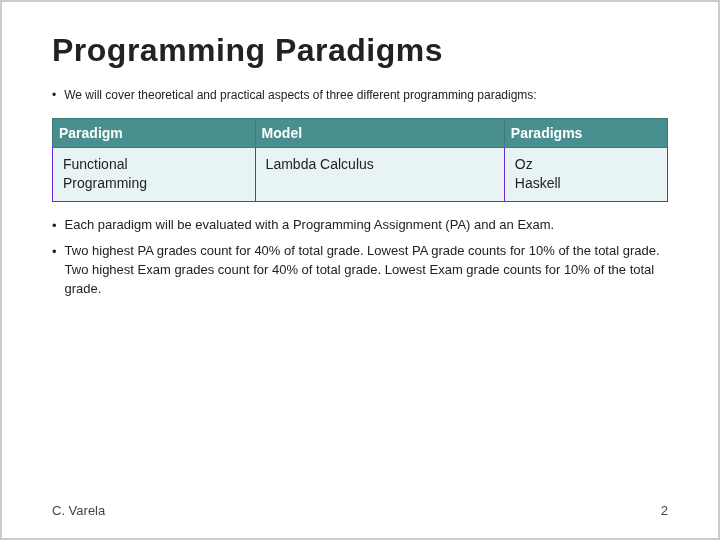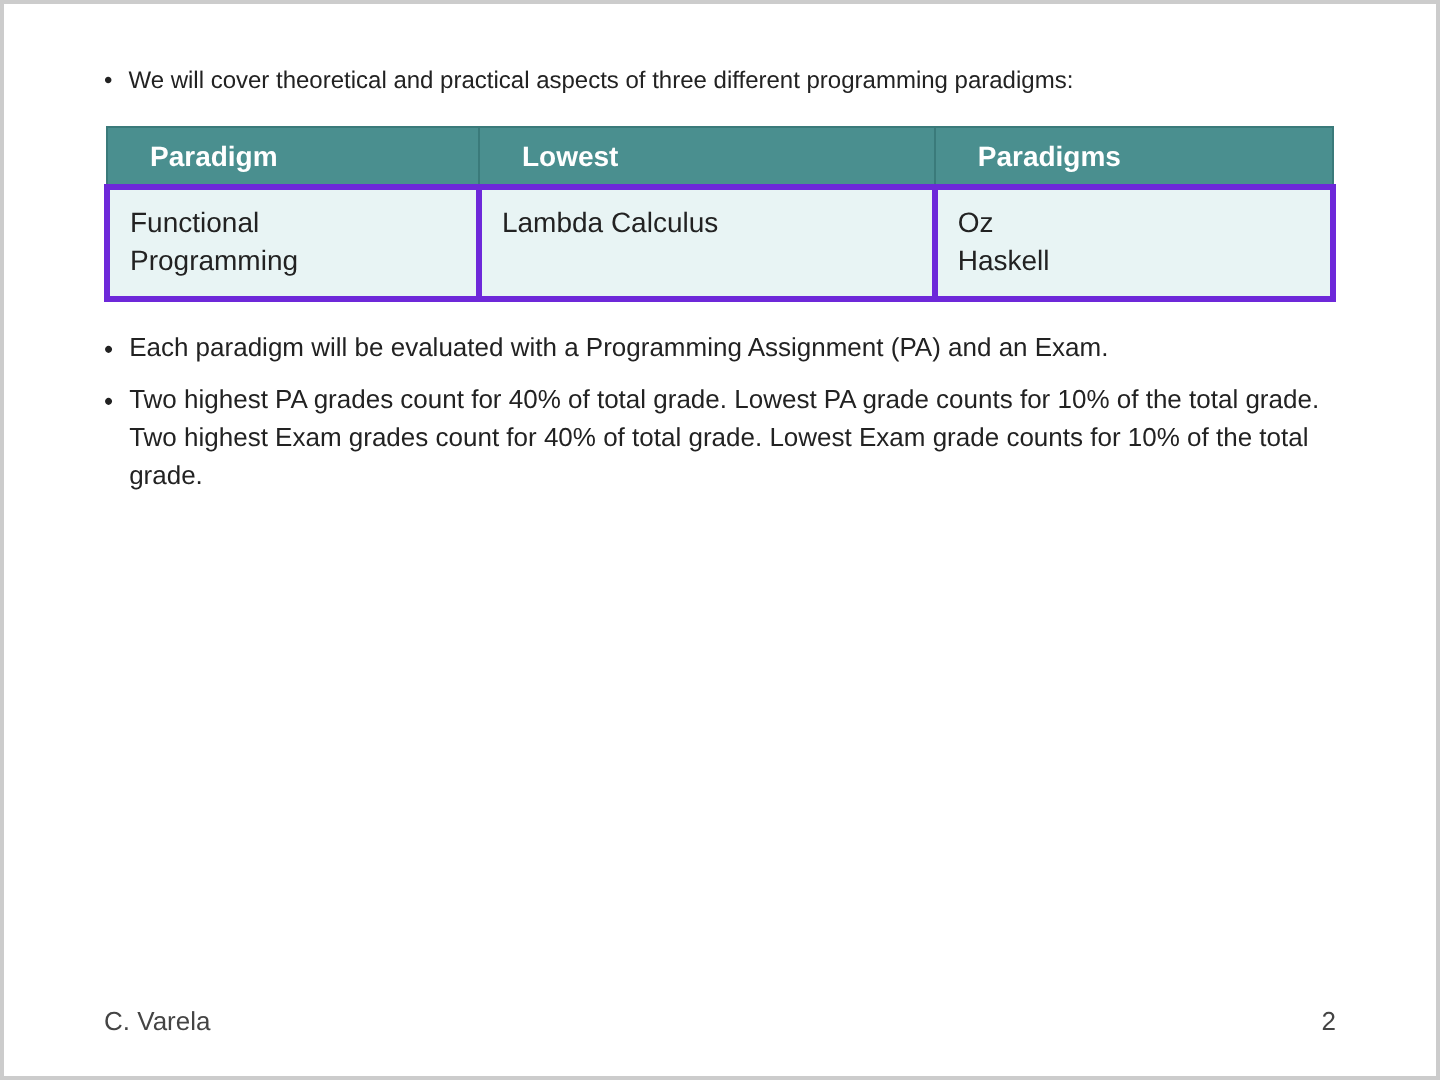--- a/index.html
+++ b/index.html
@@ -49,37 +49,37 @@
     table {
       width: 100%;
       border-collapse: collapse;
       margin-bottom: 14px;
       font-size: 14px;
     }
 
     thead tr th {
       background-color: #4a8f8f;
       color: #ffffff;
-      padding: 6px 21px;
+      padding: 6px 6px;
       text-align: left;
       font-weight: bold;
       border: 1px solid #3a7a7a;
     }
 
     tbody tr:nth-child(odd) {
       background-color: #e8f4f4;
     }
 
     tbody tr:nth-child(even) {
       background-color: #f5fafa;
     }
 
     tbody tr td {
       padding: 7px 10px;
-      border: 3px solid #6d28d9;
+      border: 1px solid #6d28d9;
       vertical-align: top;
       color: #222222;
       line-height: 1.4;
     }
 
     .bullets-bottom {
       font-size: 13px;
       color: #222222;
       line-height: 1.45;
     }
@@ -105,30 +105,31 @@
       font-size: 13px;
       color: #444444;
       gap: 40px;
     }
   </style>
 </head>
 <body>
 
 <div class="slide">
 
+  <div class="slide-title">Programming Paradigms</div>
 
   <div class="bullet-intro">
     <span>•</span><span>We will cover theoretical and practical aspects of three different programming paradigms:</span>
   </div>
 
   <table>
     <thead>
       <tr>
         <th>Paradigm</th>
-        <th>Lowest</th>
+        <th>Model</th>
         <th>Paradigms</th>
       </tr>
     </thead>
     <tbody>
       <tr>
         <td>Functional<br>Programming</td>
         <td>Lambda Calculus</td>
         <td>Oz<br>Haskell</td>
       </tr>
     </tbody>

